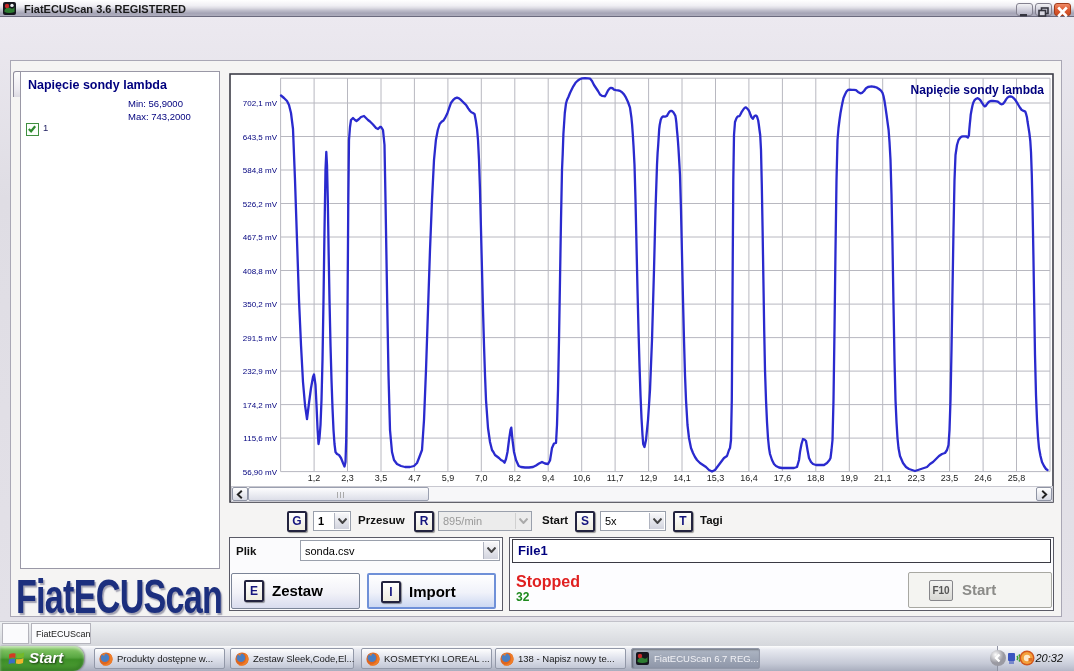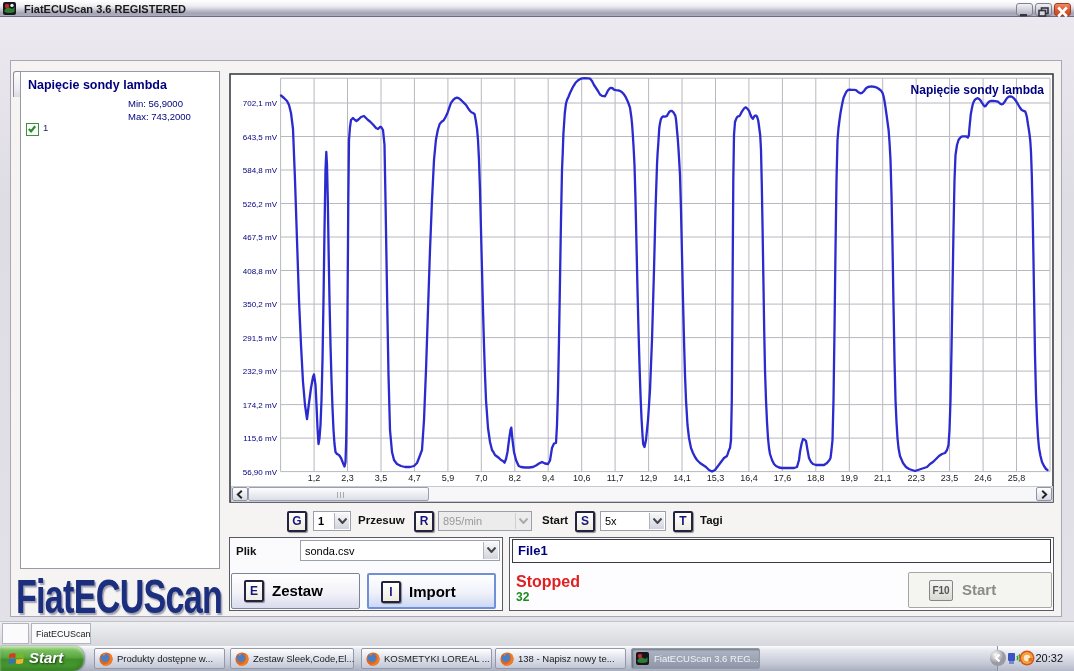--- a/index.html
+++ b/index.html
@@ -87,21 +87,21 @@
 #startbtn { position:absolute; left:0; top:0; width:84px; height:25px;
   background:linear-gradient(#8ece6e 0%, #5aa843 45%, #3d8f27 55%, #52a238 100%);
   border-radius:0 11px 11px 0; box-shadow:inset 0 2px 3px rgba(255,255,255,0.55), inset 0 -3px 4px rgba(0,60,0,0.35), 1px 0 2px rgba(0,0,0,0.4); }
 #startT2 { position:absolute; left:29px; top:3px; color:#fff; font-size:15px; font-weight:bold; font-style:italic; text-shadow:1px 1px 2px rgba(0,0,0,0.6); }
 .taskbtn { position:absolute; top:2px; height:21px; background:linear-gradient(#fefefe,#dfe2ec 50%,#c3c8d6); border:1px solid #9298a8; border-radius:2px; font-size:9.5px; color:#1a1a1a;padding-left:32px; }
 .taskbtn .tt { position:absolute; left:22px; top:4px; white-space:nowrap; }
 .fxicon { position:absolute; left:4px; top:3px; width:14px; height:14px; }
 #tb5 { background:linear-gradient(#aeb6c4,#8e96a8); box-shadow:inset 1px 1px 2px rgba(0,0,0,0.35); color:#f2f2f6; }
 #tray { position:absolute; right:0; top:0; width:77px; height:25px; border-left:1px solid #8f93a3;
   background:linear-gradient(#ffffff 0%, #eceef4 20%, #c9cdda 75%, #b4b8c8 100%); }
-#clock { position:absolute; right:11px; top:6px; font-size:11px; color:#111; }
+#clock { position:absolute; right:11px; top:6px; font-size:11px; color:#111;font-style:italic; }
 </style>
 </head>
 <body>
 <div id="scr">
 
   <div id="titlebar">
     <svg id="titleicon" viewBox="0 0 13 13">
         <rect x="0" y="0" width="13" height="13" rx="2" fill="#16161e"></rect>
         <path d="M1.5 8 Q4 4 7 6 Q10 8 11.5 5 L11.5 10 Q6 12 1.5 10 Z" fill="#2e7d32"></path>
         <circle cx="4" cy="4" r="2.2" fill="#c62828"></circle>
@@ -311,21 +311,21 @@
           <path d="M3 2.2 Q4.8 0.9 7 1 Q5.4 2.2 5.2 4 Q4 3.4 3 2.2 Z" fill="#ef7d28"></path>
         </svg>
         <span class="tt">138 - Napisz nowy te...</span>
       </div>
     <div class="taskbtn" id="tb5" style="left:631px; width:129px;">
         <svg class="fxicon" viewBox="0 0 14 14">
           <rect x="0" y="0" width="13" height="13" rx="2" fill="#16161e"></rect>
           <path d="M1.5 8 Q4 4 7 6 Q10 8 11.5 5 L11.5 10 Q6 12 1.5 10 Z" fill="#2e7d32"></path>
           <circle cx="4" cy="4" r="2.2" fill="#c62828"></circle>
         </svg>
-        <span class="tt">FiatECUScan 3.6 REG...</span>
+        <span class="tt">FiatECUScan 6.7 REG...</span>
       </div>
     <div id="tray">
       <svg style="position:absolute;left:-9px;top:3px;" width="18" height="18" viewBox="0 0 18 18">
           <circle cx="9" cy="9" r="8" fill="url(#gb)"></circle>
           <defs>
             <radialGradient id="gb" cx="0.35" cy="0.3">
               <stop offset="0" stop-color="#fdfdfd"></stop>
               <stop offset="1" stop-color="#9a9aa2"></stop>
             </radialGradient>
           </defs>

